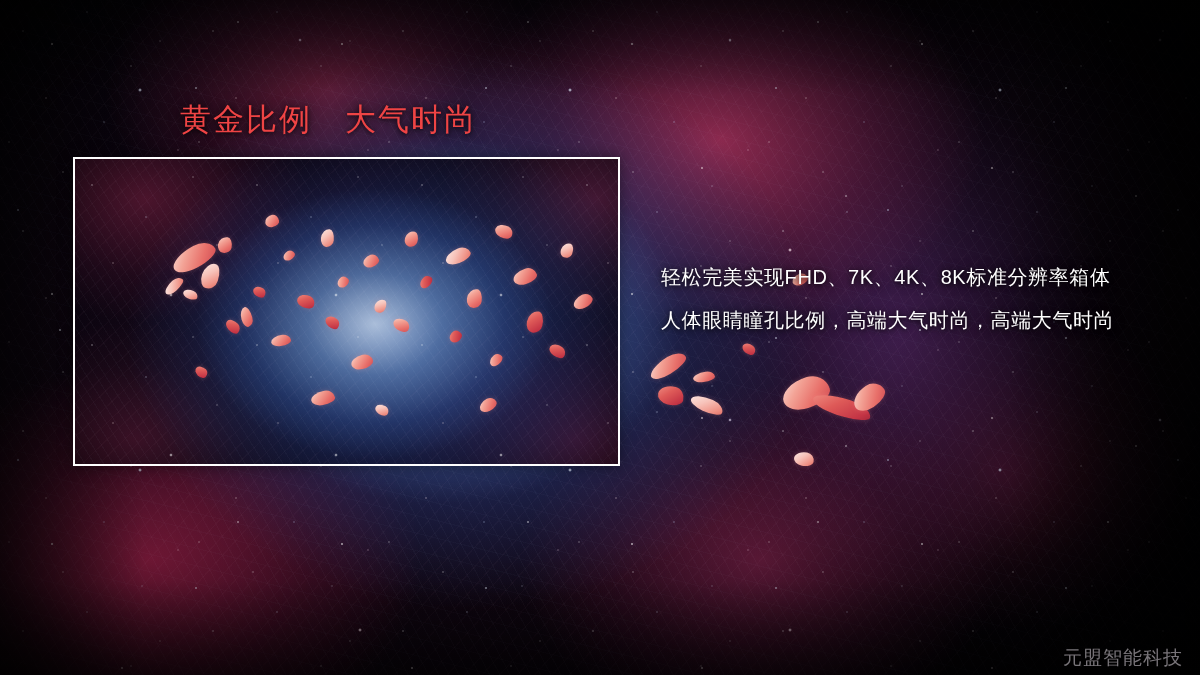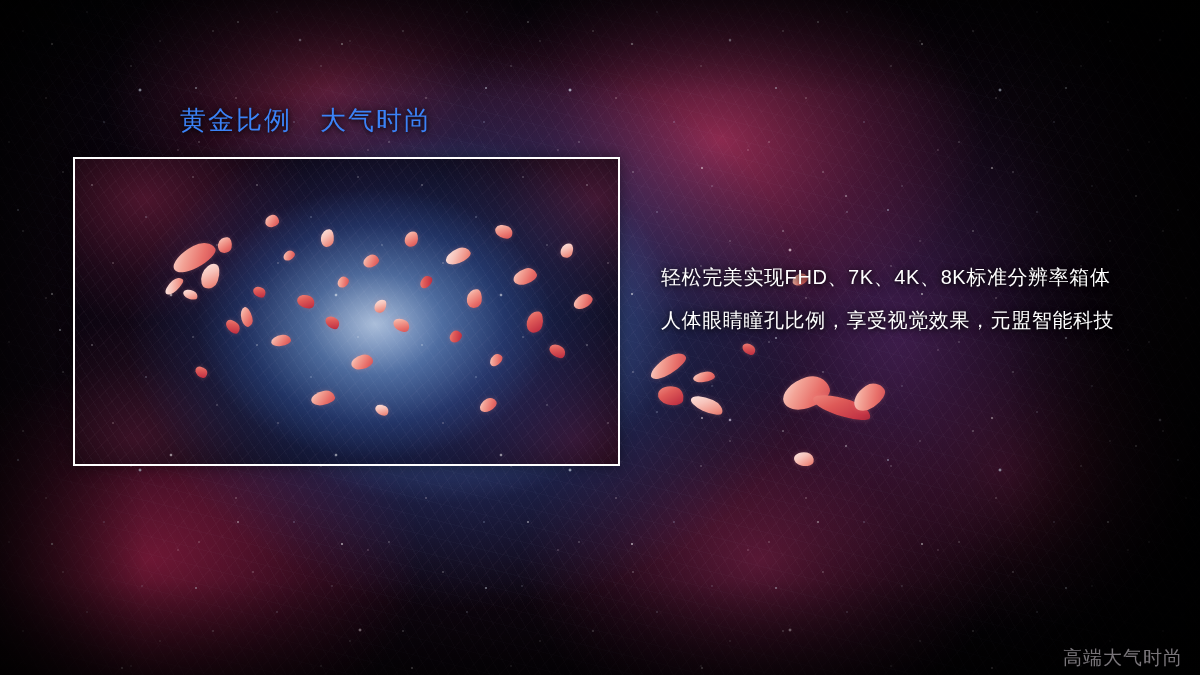--- a/index.html
+++ b/index.html
@@ -144,21 +144,21 @@
       radial-gradient(1px 1px at 142px 86px,rgba(255,255,255,.58),transparent),
       radial-gradient(1.8px 1.8px at 96px 136px,rgba(255,255,255,.90),transparent);
     background-size:165px 160px;background-repeat:repeat;opacity:.92;}
   #photo-wisps{position:absolute;inset:0;mix-blend-mode:screen;opacity:.75;
     background:
       repeating-linear-gradient(58deg,rgba(210,228,255,.040) 0px,rgba(210,228,255,.040) 1px,transparent 1px,transparent 8px),
       repeating-linear-gradient(-44deg,rgba(240,170,200,.030) 0px,rgba(240,170,200,.030) 1px,transparent 1px,transparent 12px);}
 
   
   #title{position:absolute;left:180px;top:101px;
-         font-size:26px;line-height:38px;color:#3b82f6;letter-spacing:2px;
+         font-size:31px;line-height:38px;color:#ef4444;letter-spacing:2px;
          white-space:pre;text-shadow:0 1px 5px rgba(0,0,0,.85),0 0 14px rgba(0,0,0,.6);}
 
   #body-copy{position:absolute;left:661px;top:256px;width:520px;}
   .body-line{font-size:20px;line-height:43px;color:#ffffff;letter-spacing:.6px;
              white-space:pre;text-shadow:0 1px 5px rgba(0,0,0,.85),0 0 12px rgba(0,0,0,.55);}
 
   #watermark{position:absolute;left:1063px;top:646px;
              font-size:19px;line-height:24px;letter-spacing:1px;
              color:rgba(206,200,208,.58);white-space:pre;}
 </style>
@@ -224,18 +224,18 @@
   <div class="petal deep" style="left:812px;top:398px;width:60px;height:18px;transform:rotate(18deg);"></div>
   <div class="petal" style="left:852px;top:386px;width:34px;height:22px;transform:rotate(-34deg);"></div>
   <div class="petal pale" style="left:794px;top:452px;width:20px;height:14px;transform:rotate(10deg);"></div>
   <div class="petal" style="left:792px;top:274px;width:16px;height:11px;transform:rotate(-20deg);"></div>
   <div class="petal deep" style="left:742px;top:344px;width:14px;height:10px;transform:rotate(38deg);"></div>
 
   <div id="title">黄金比例　大气时尚</div>
 
   <div id="body-copy">
     <div class="body-line">轻松完美实现FHD、7K、4K、8K标准分辨率箱体</div>
-    <div class="body-line">人体眼睛瞳孔比例，享受视觉效果，元盟智能科技</div>
+    <div class="body-line">人体眼睛瞳孔比例，高端大气时尚，高端大气时尚</div>
   </div>
 
-  <div id="watermark">高端大气时尚</div>
+  <div id="watermark">元盟智能科技</div>
 
 </div>
 
 </body></html>

